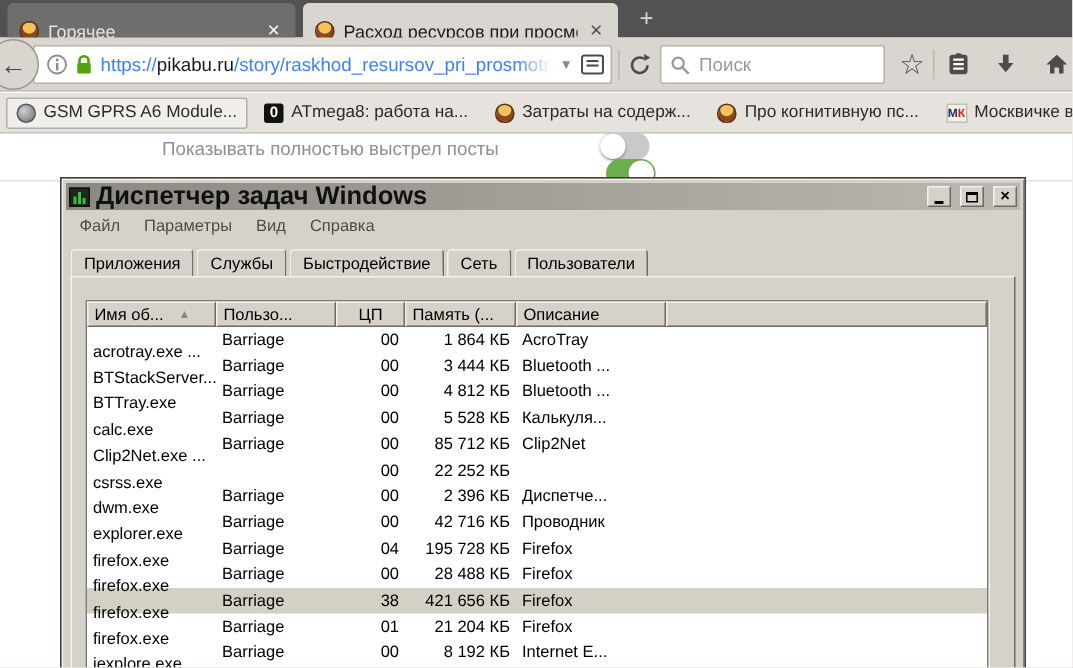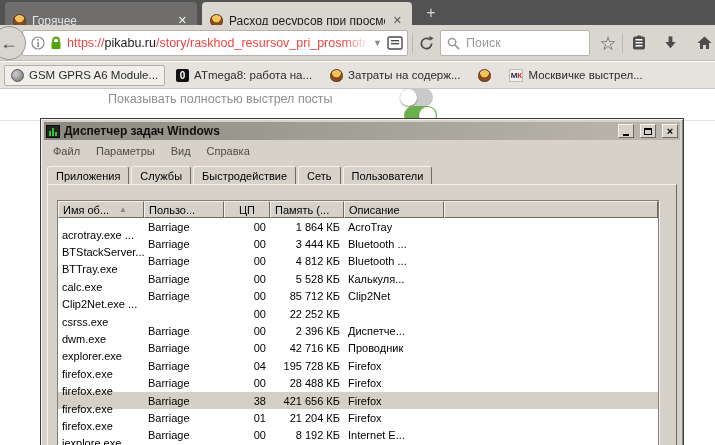--- a/index.html
+++ b/index.html
@@ -21,21 +21,21 @@
 
   .navbar { position:absolute; left:0; top:25px; width:715px; height:36px; background:#d9d5cf;
             border-bottom:1px solid #c2beb6; }
   .backbtn { position:absolute; left:-8px; top:1px; width:34px; height:34px; border-radius:50%;
              background:#d9d5cf; border:1px solid #9a968e; color:#4a4a4a; font-size:18px;
              display:flex; align-items:center; justify-content:center; z-index:3; }
   .urlbar { position:absolute; left:22px; top:5px; width:386px; height:26px; background:#fff;
             border:1px solid #b7b3ab; border-radius:2px; display:flex; align-items:center;
             padding:0 4px 0 8px; gap:5px; }
   .urltext { flex:1; font-size:12.5px; white-space:nowrap; overflow:hidden; position:relative; }
-  .urltext .dim { color:#ef4444; }
+  .urltext .dim { color:#3b82f6; }
   .urltext .host { color:#1a1a1a; }
   .urltext::after { content:""; position:absolute; right:0; top:0; bottom:0; width:24px;
                     background:linear-gradient(to right, rgba(255,255,255,0), #fff); }
   .url-drop { color:#8a8a8a; font-size:9px; }
   .toolsep { position:absolute; top:8px; width:1px; height:20px; background:#bcb8b0; }
   .tbtn { position:absolute; top:6px; width:24px; height:24px; display:flex; align-items:center;
           justify-content:center; color:#4c4c4c; }
   .searchbox { position:absolute; left:440px; top:5px; width:150px; height:26px; background:#fff;
                border:1px solid #b7b3ab; border-radius:2px; display:flex; align-items:center;
                padding:0 6px; gap:6px; }
@@ -62,21 +62,21 @@
   .page-line { position:absolute; left:0; top:120px; width:715px; height:1px; background:#e2e2e2; }
 
   
   #taskman { position:absolute; left:40px; top:118px; width:644px; height:340px;
              background:#d6d2ca; border:1px solid #3f3d39;
              box-shadow:inset 1px 1px 0 #f4f2ee, inset -1px -1px 0 #8a867e; z-index:5;
              font-size:11px; color:#000; }
   .tm-titlebar { position:absolute; left:3px; top:3px; right:3px; height:18px;
                  background:linear-gradient(90deg,#8b8980,#bcb8af); display:flex; align-items:center;
                  padding:0 2px; gap:4px; }
-  .tm-title { flex:1; font-weight:bold; font-size:12px; color:#101010; white-space:nowrap; overflow:hidden; }
+  .tm-title { flex:1; font-weight:bold; font-size:17px; color:#101010; white-space:nowrap; overflow:hidden; }
   .tm-btn { width:16px; height:14px; background:#d6d2ca; border:1px solid;
             border-color:#f4f2ee #6e6a62 #6e6a62 #f4f2ee; display:flex; align-items:center;
             justify-content:center; font-size:9px; font-weight:bold; color:#000; margin-left:2px; }
   .tm-btn .minbar { width:6px; height:2px; background:#000; margin-top:8px; }
   .tm-btn .maxbox { width:8px; height:7px; border:1px solid #000; border-top-width:2px; }
   .tm-menubar { position:absolute; left:4px; top:23px; right:20px; height:18px; display:flex;
                 align-items:center; gap:0; color:#4e4c48; }
   .tm-menu-item { padding:2px 8px; }
   .tm-tabstrip { position:absolute; left:6px; top:44px; right:6px; height:22px; display:flex;
                  align-items:flex-end; }
@@ -215,20 +215,21 @@
       <div class="bm">
         <span class="avr-ic">0</span>
         <span>ATmega8: работа на...</span>
       </div>
       <div class="bm">
         <span class="muffin"></span>
         <span>Затраты на содерж...</span>
       </div>
       <div class="bm">
         <span class="muffin"></span>
+        <span>Про когнитивную пс...</span>
       </div>
       <div class="bm">
         <span class="mk-ic">
           <span class="m">М</span>
           <span class="k">К</span>
         </span>
         <span>Москвичке выстрел...</span>
       </div>
     </div>
 

